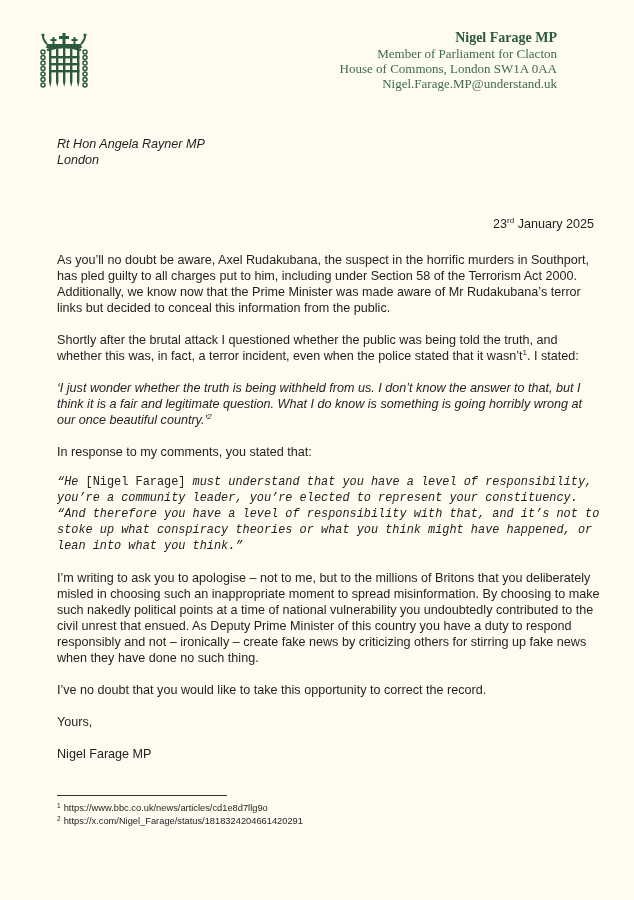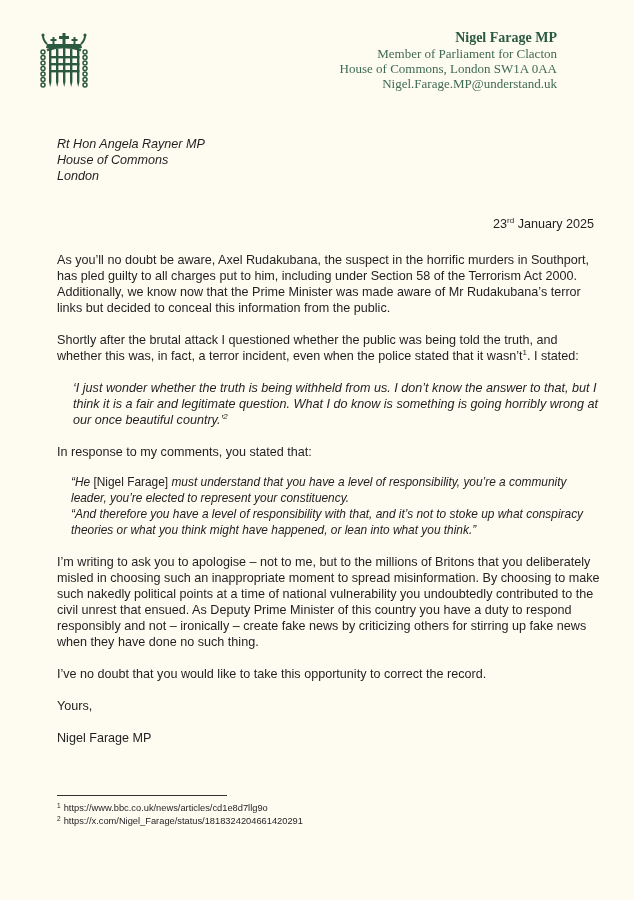--- a/index.html
+++ b/index.html
@@ -35,26 +35,25 @@
   .date {
     position: absolute; right: 40px; top: 217px;
     font-size: 12.6px;
   }
   .date sup { font-size: 8px; vertical-align: 5px; line-height: 0; }
   .body {
     position: absolute; left: 57px; top: 252px; width: 545px;
     font-size: 12.6px; line-height: 16px;
   }
   .body p { margin: 0 0 16px 0; }
-  .body p.q1 { font-style: italic; margin-left: 16px; }
+  .body p.q1 { font-style: italic; }
   .body p.q2 {
-    font-family: Liberation Sans, sans-serif; font-size: 11.9px; line-height: 16px;
+    font-family: Liberation Mono, monospace; font-size: 11.9px; line-height: 16px;
     font-style: italic; color: #222;
     margin-top: -2px;
-    margin-left: 14px;
   }
   .q2 .nonit { font-style: normal; }
   sup.fn { font-size: 8px; vertical-align: 5px; line-height: 0; }
   .sig { margin-top: 0; }
   .fn-rule {
     position: absolute; left: 57px; top: 795px; width: 170px; height: 0;
     border-top: 1px solid #333;
   }
   .footnotes {
     position: absolute; left: 57px; top: 802px;
@@ -115,21 +114,20 @@
 
 <div class="letterhead">
   <div class="lh-name">Nigel Farage MP</div>
   <div>Member of Parliament for Clacton</div>
   <div>House of Commons, London SW1A 0AA</div>
   <div>Nigel.Farage.MP@understand.uk</div>
 </div>
 
 <div class="addr">
   <div>Rt Hon Angela Rayner MP</div>
-  <div>House of Commons</div>
   <div>London</div>
 </div>
 
 <div class="date"><span>23</span><sup>rd</sup><span> January 2025</span></div>
 
 <div class="body">
   <p>As you’ll no doubt be aware, Axel Rudakubana, the suspect in the horrific murders in Southport, has pled guilty to all charges put to him, including under Section 58 of the Terrorism Act 2000. Additionally, we know now that the Prime Minister was made aware of Mr Rudakubana’s terror links but decided to conceal this information from the public.</p>
   <p><span>Shortly after the brutal attack I questioned whether the public was being told the truth, and whether this was, in fact, a terror incident, even when the police stated that it wasn’t</span><sup class="fn">1</sup><span>.  I stated:</span></p>
   <p class="q1"><span>‘I just wonder whether the truth is being withheld from us. I don’t know the answer to that, but I think it is a fair and legitimate question. What I do know is something is going horribly wrong at our once beautiful country.’</span><sup class="fn">2</sup></p>
   <p>In response to my comments, you stated that:</p>

